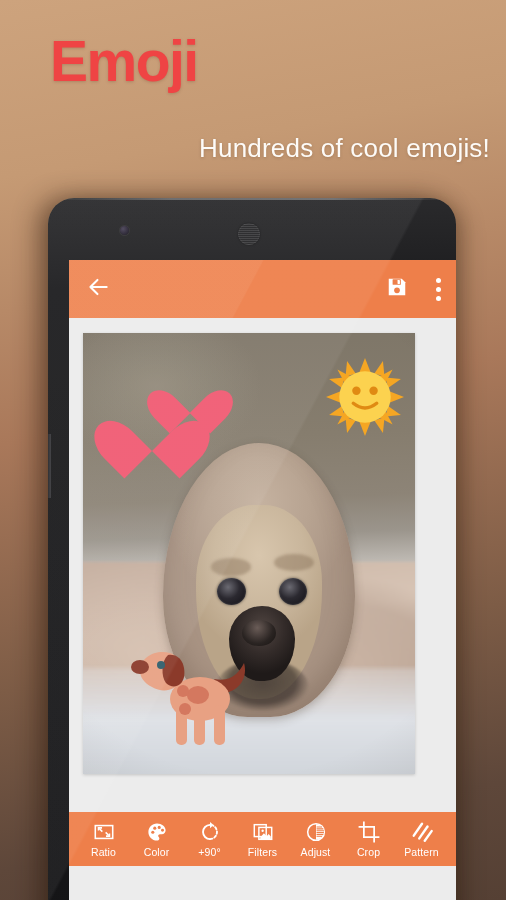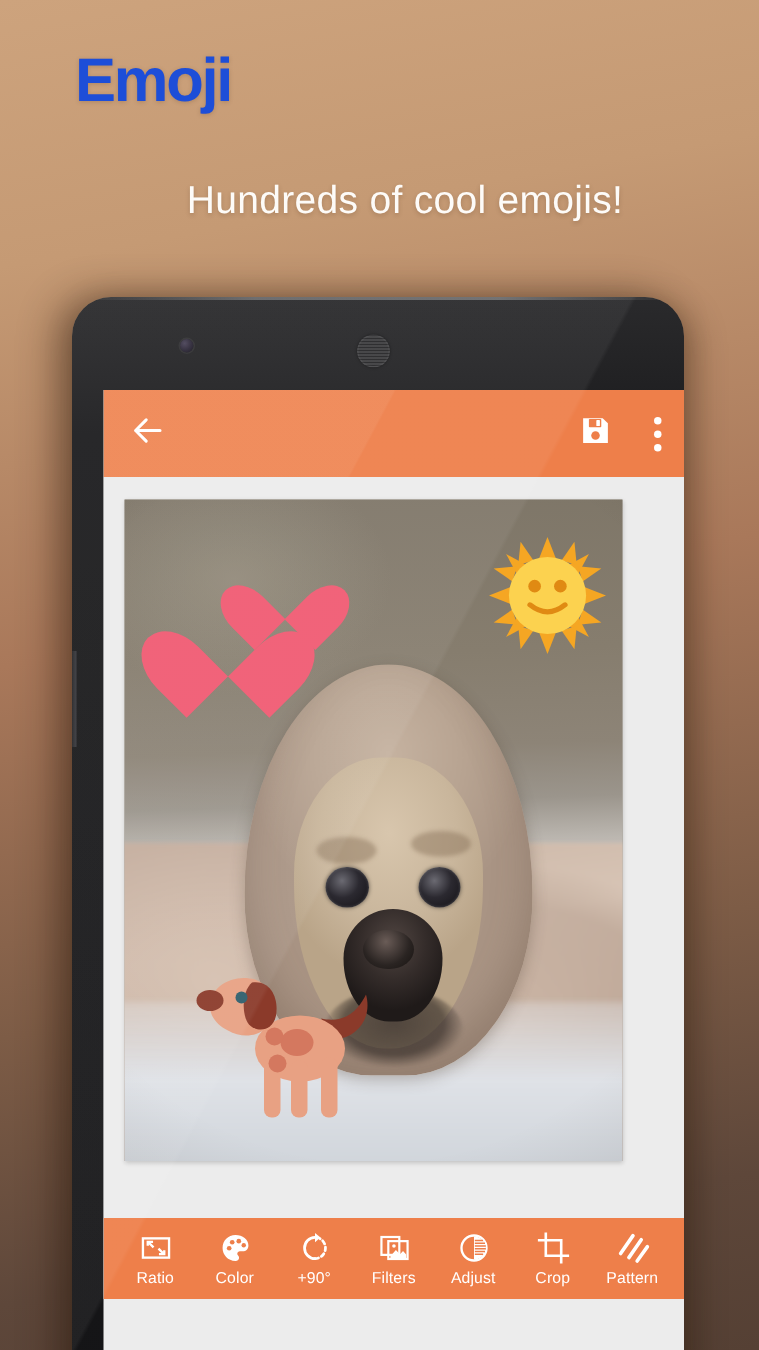--- a/index.html
+++ b/index.html
@@ -6,27 +6,27 @@
   html,body { width:506px; height:900px; overflow:hidden; }
   body {
     font-family:"Liberation Sans", sans-serif;
     background:linear-gradient(170deg,#cda37d 0%,#c59a74 18%,#a9785a 45%,#7d5c46 70%,#5e473a 88%,#554034 100%);
     position:relative;
   }
 
   
   #promo-title{
     position:absolute; left:50px; top:32px;
-    font-size:41px; font-weight:bold; color:#1d4ed8;
+    font-size:57px; font-weight:bold; color:#ef4444;
     letter-spacing:-1.5px; line-height:1.05;
     text-shadow:0 1px 3px rgba(90,60,35,.25);
   }
   #promo-subtitle{
-    position:absolute; right:16px; top:118px; width:440px;
-    text-align:center; font-size:26px; color:#fdfbf8;
+    position:absolute; right:16px; top:133px; width:440px;
+    text-align:right; font-size:26px; color:#fdfbf8;
     font-weight:300; letter-spacing:.2px;
     text-shadow:0 1px 3px rgba(90,60,35,.25);
   }
 
   
   #phone{
     position:absolute; left:48px; top:198px;
     width:408px; height:760px;
     background:linear-gradient(180deg,#2a2a2c 0%,#1c1c1e 12%,#141416 100%);
     border-radius:26px 26px 10px 10px;

